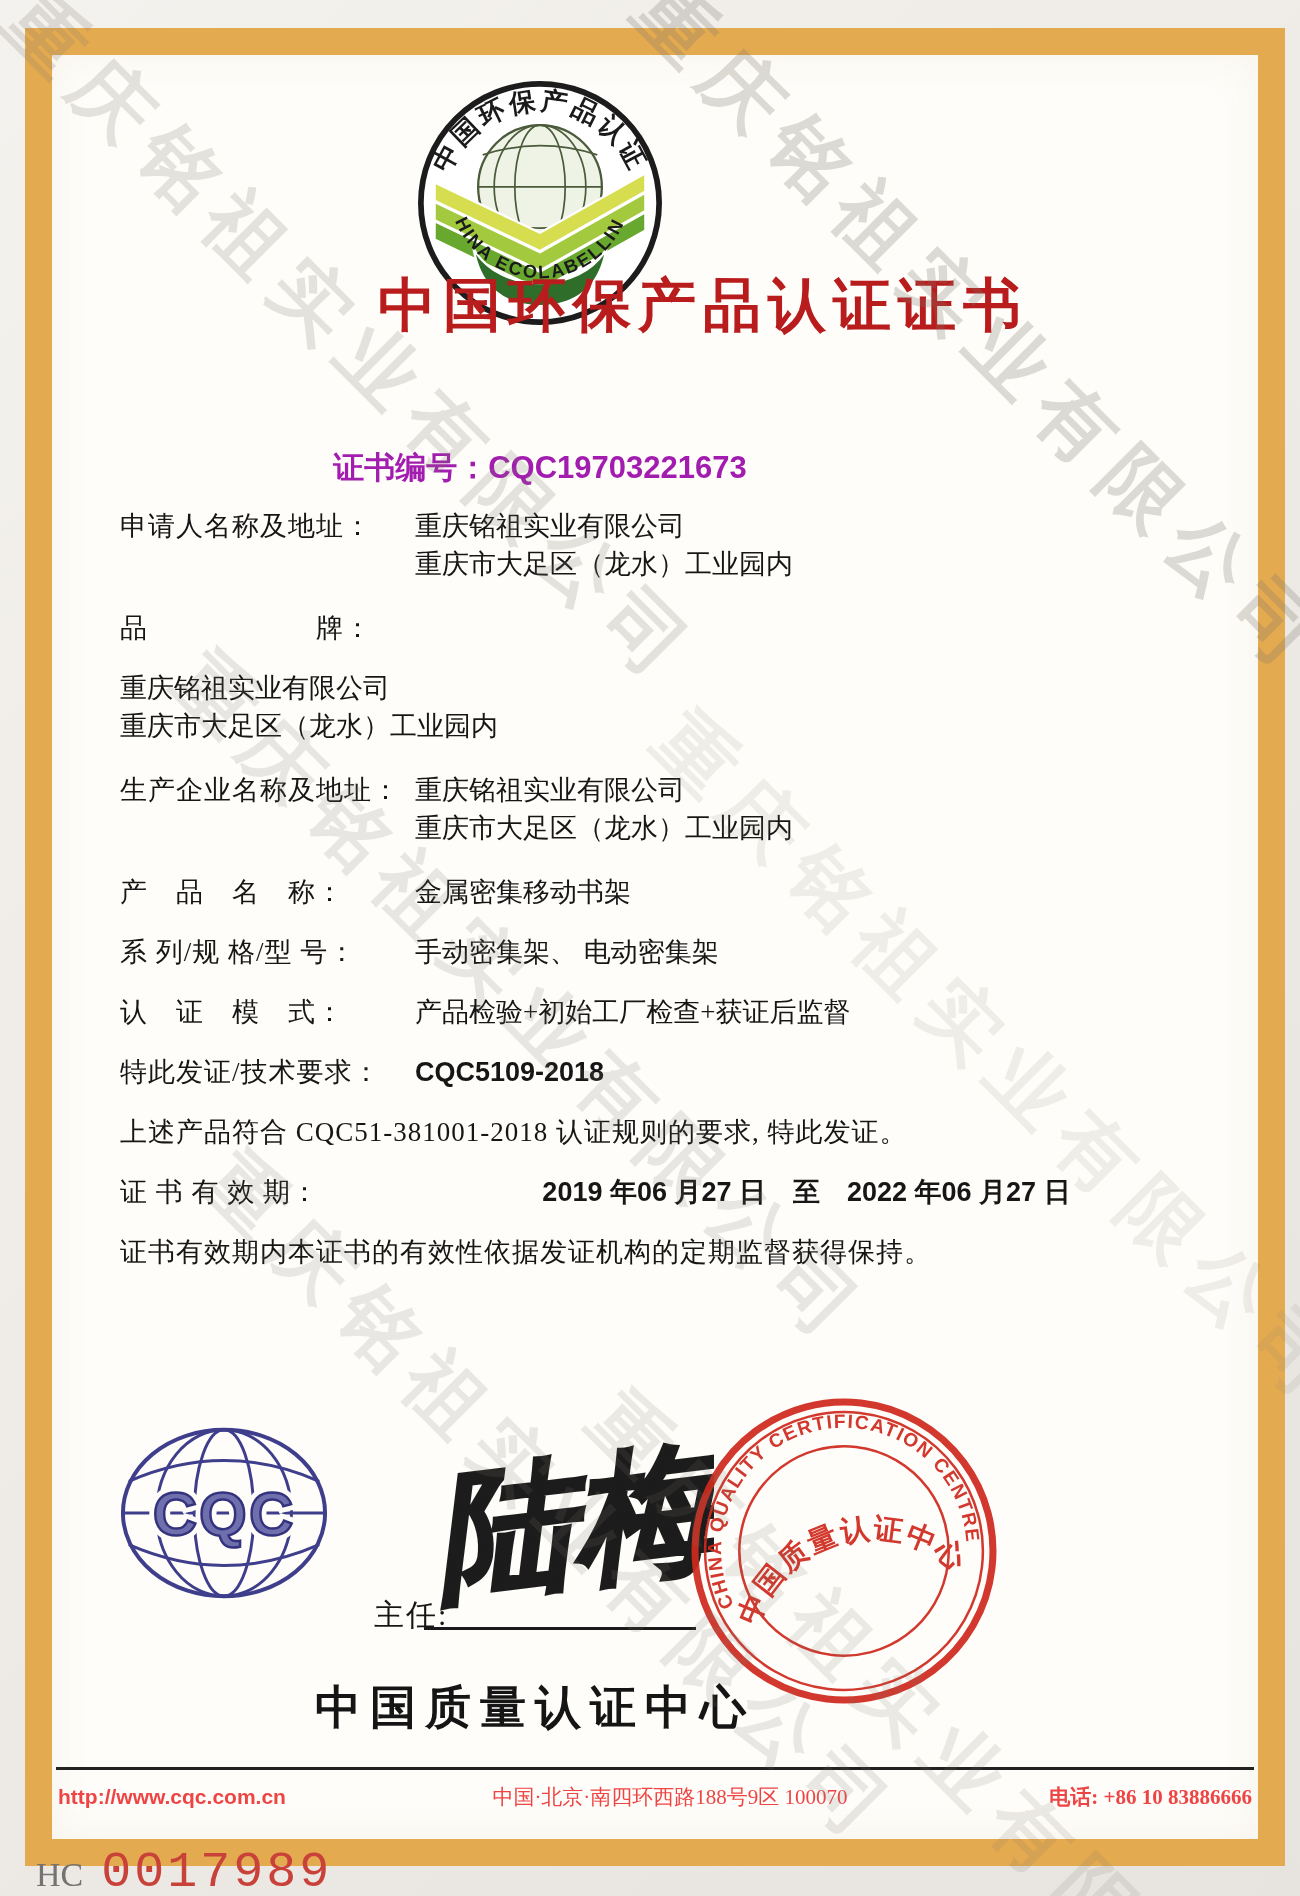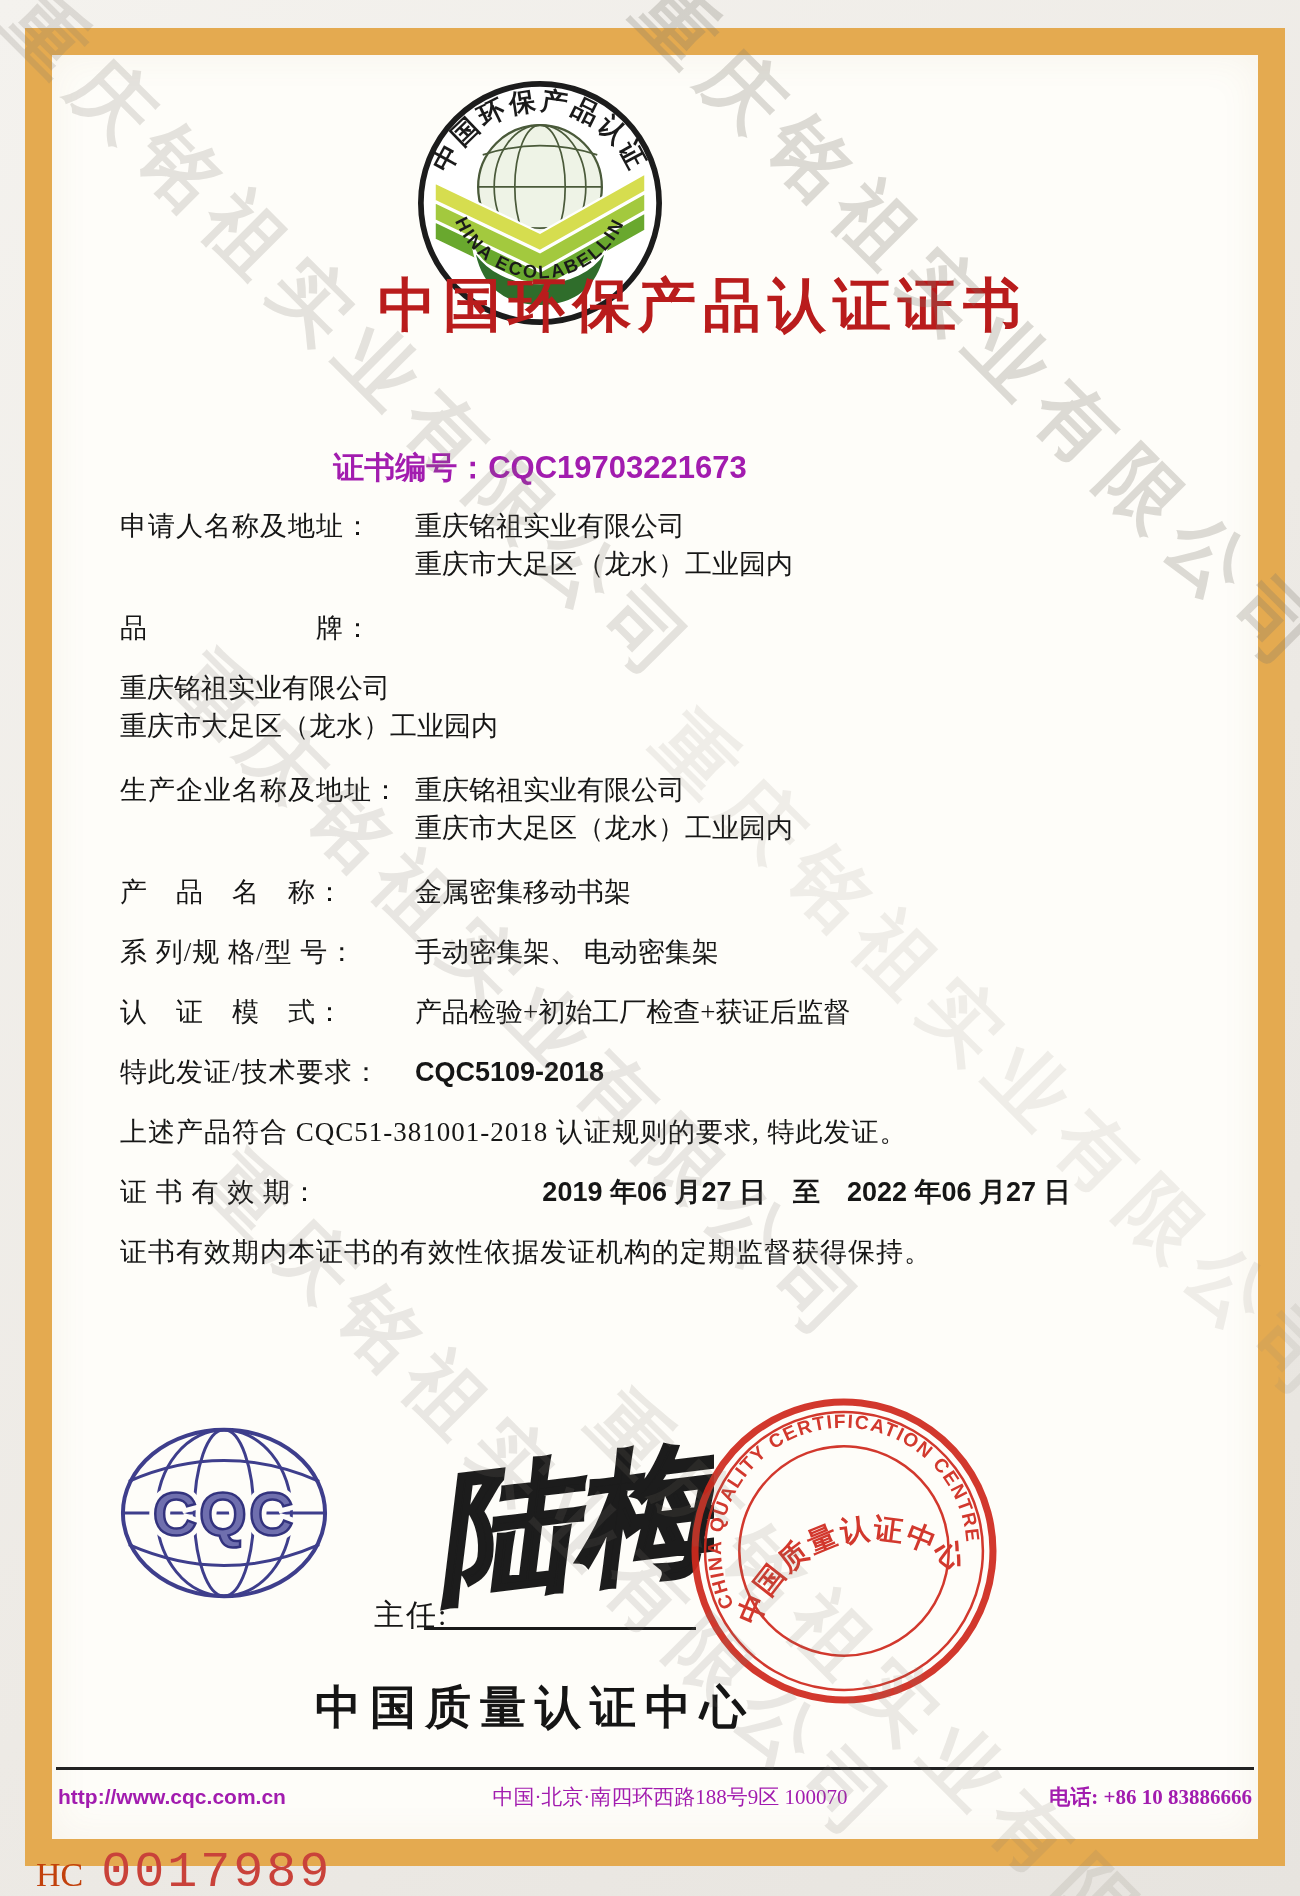--- a/index.html
+++ b/index.html
@@ -52,27 +52,27 @@
   .sign-line{position:absolute;left:372px;top:1572px;width:272px;height:0;
              border-top:3px solid #1a1a1a;}
   .stamp{position:absolute;left:636px;top:1340px;opacity:.93;}
   .stamp svg{width:312px;height:312px;}
   .org-name{position:absolute;left:0;right:240px;top:1622px;text-align:center;
       font-family:"Liberation Sans","DejaVu Sans",sans-serif;font-size:46px;font-weight:600;
       letter-spacing:9px;color:#151515;}
   
   .footer-rule{position:absolute;left:4px;right:4px;top:1712px;border-top:3px solid #222;}
   .footer{position:absolute;left:6px;right:6px;top:1728px;display:flex;align-items:baseline;
-      font-size:21px;color:#a21caf;}
+      font-size:21px;color:#ef4444;}
   .footer .site{flex:0 0 330px;font-family:"Liberation Sans","DejaVu Sans",sans-serif;font-weight:bold;}
   .footer .addr{flex:1;text-align:center;}
   .footer .tel{flex:0 0 300px;text-align:right;font-weight:bold;}
   
   .serial{position:absolute;left:36px;top:1844px;z-index:4;white-space:nowrap;}
-  .serial .pfx{font-size:34px;color:#c2410c;font-family:"Liberation Serif","DejaVu Serif",serif;}
+  .serial .pfx{font-size:34px;color:#737373;font-family:"Liberation Serif","DejaVu Serif",serif;}
   .serial .num{font-size:50px;color:#c9423a;font-family:"Liberation Mono","DejaVu Sans Mono",monospace;
                letter-spacing:3px;margin-left:14px;}
 </style>
 </head>
 <body>
 
 <div class="wm-layer">
   <div class="wm">重庆铭祖实业有限公司</div>
   <div class="wm">重庆铭祖实业有限公司</div>
   <div class="wm">重庆铭祖实业有限公司</div>

